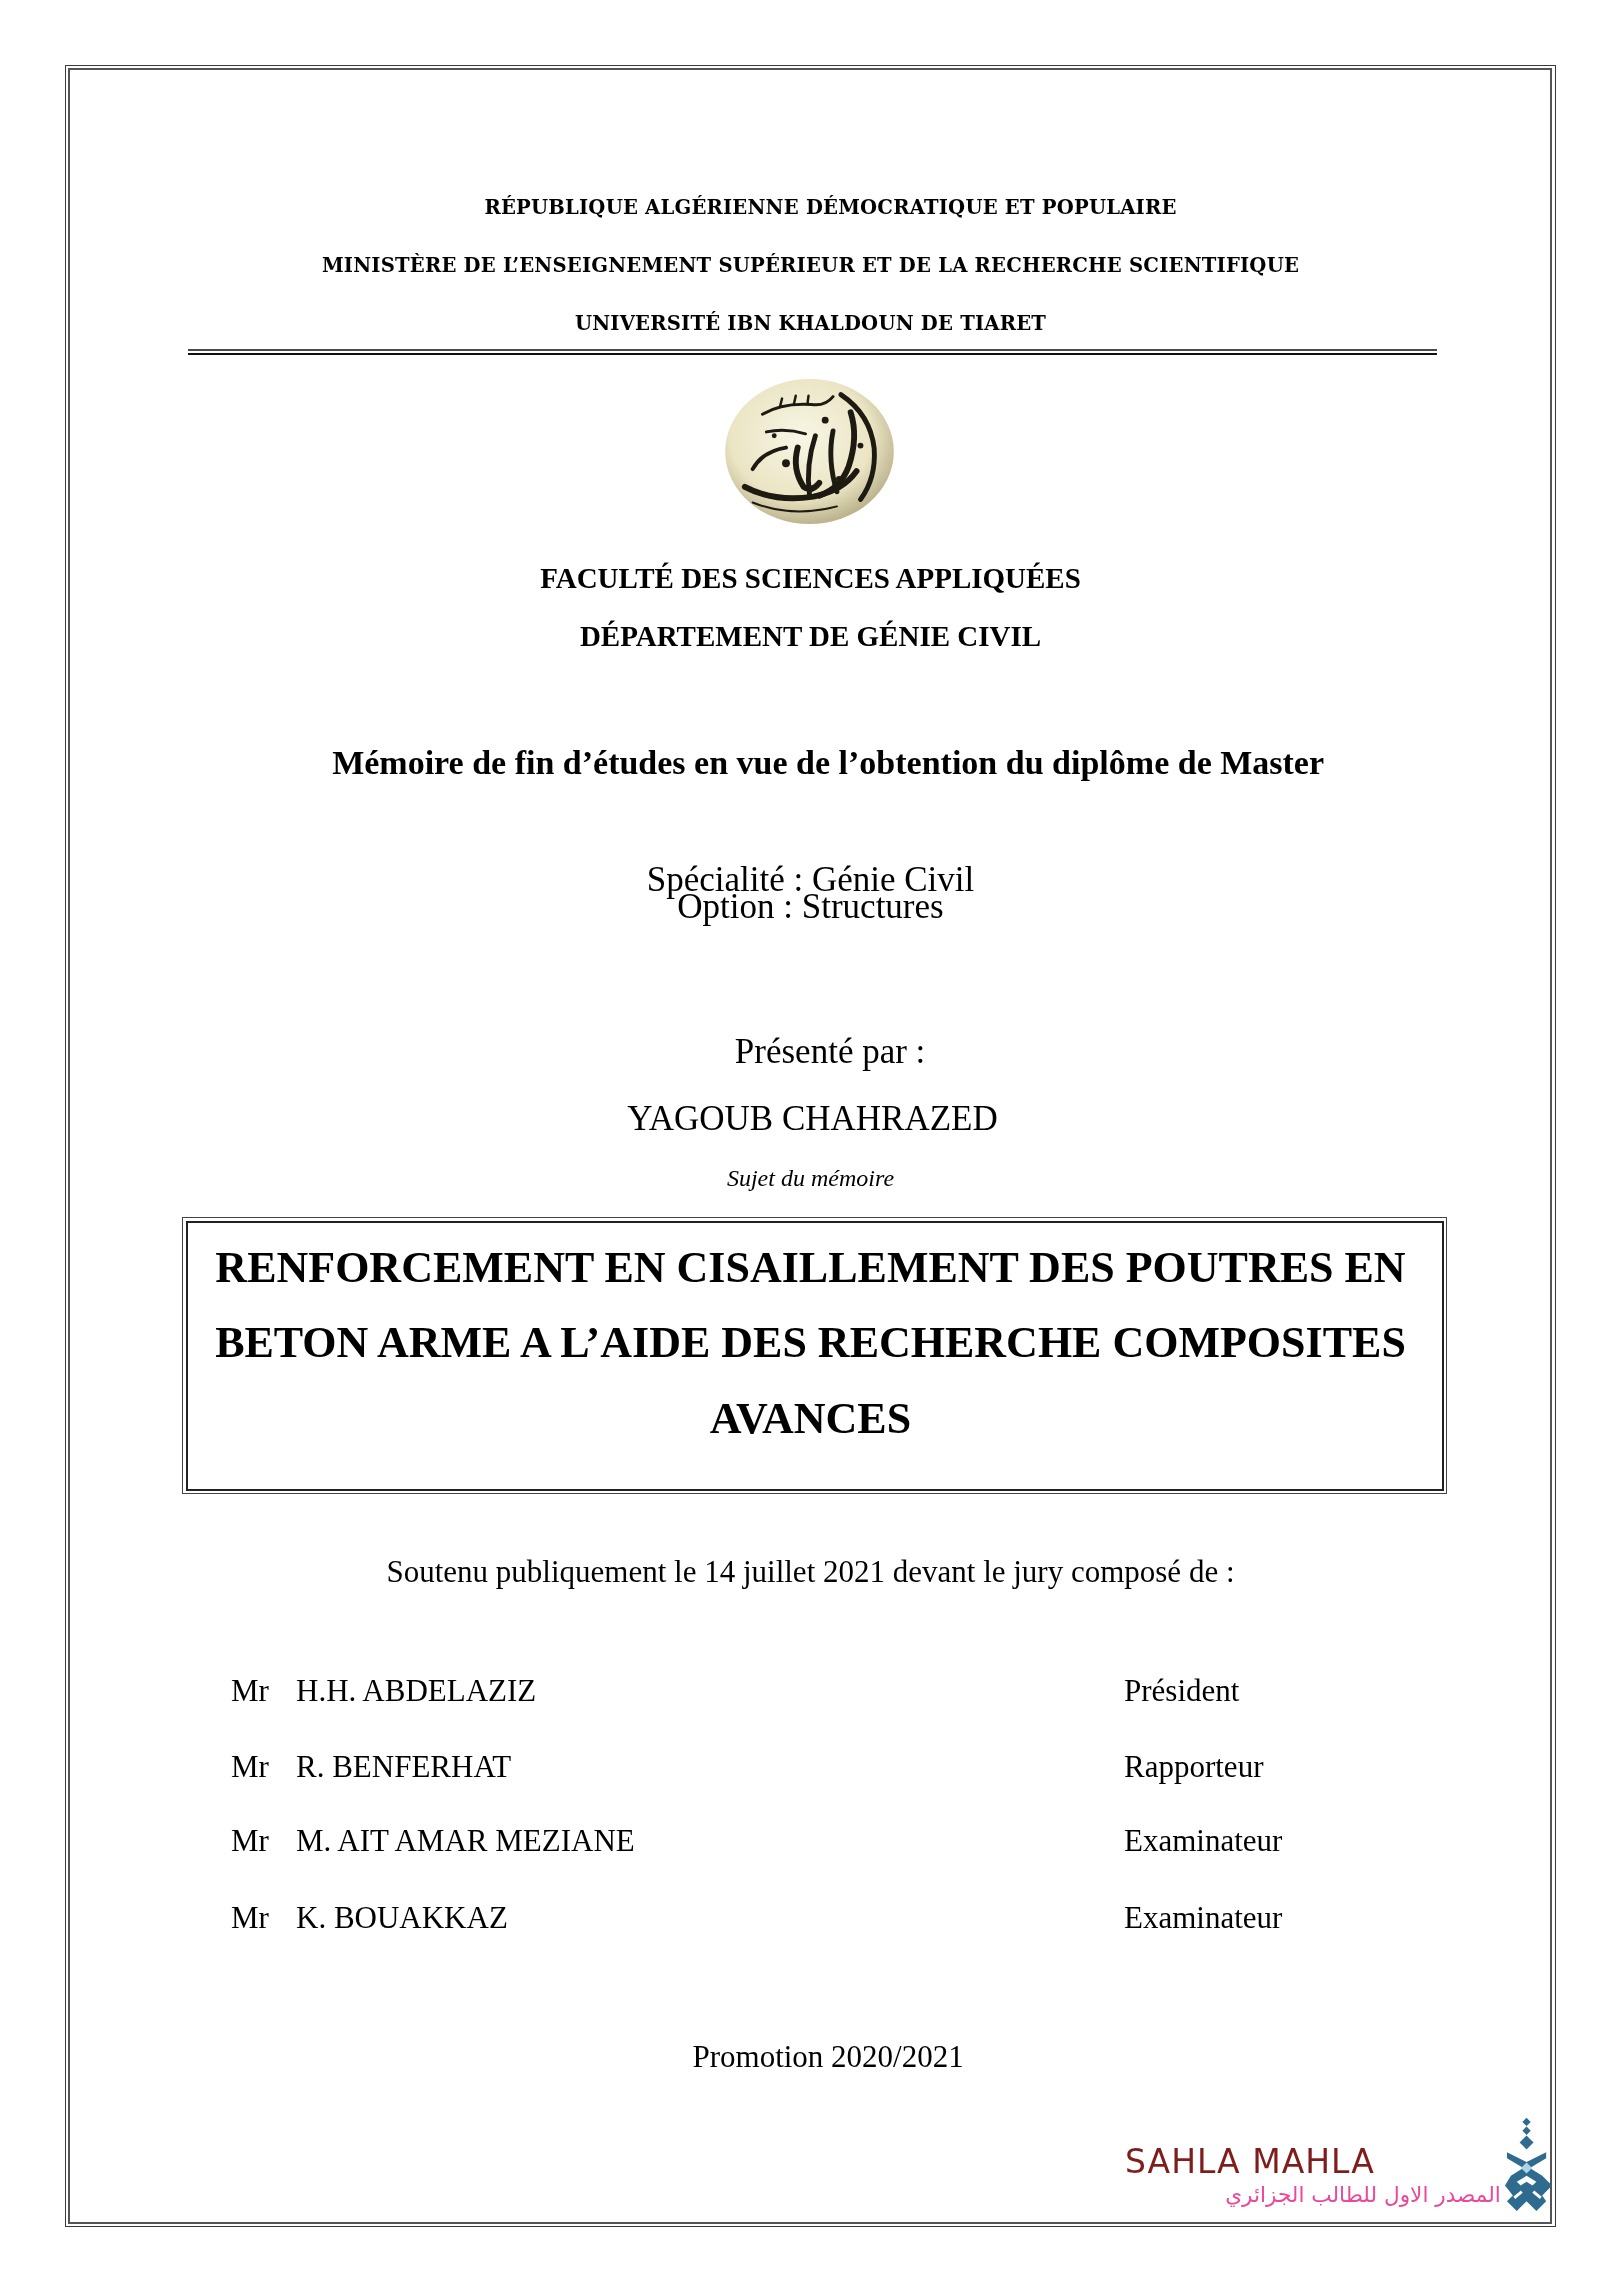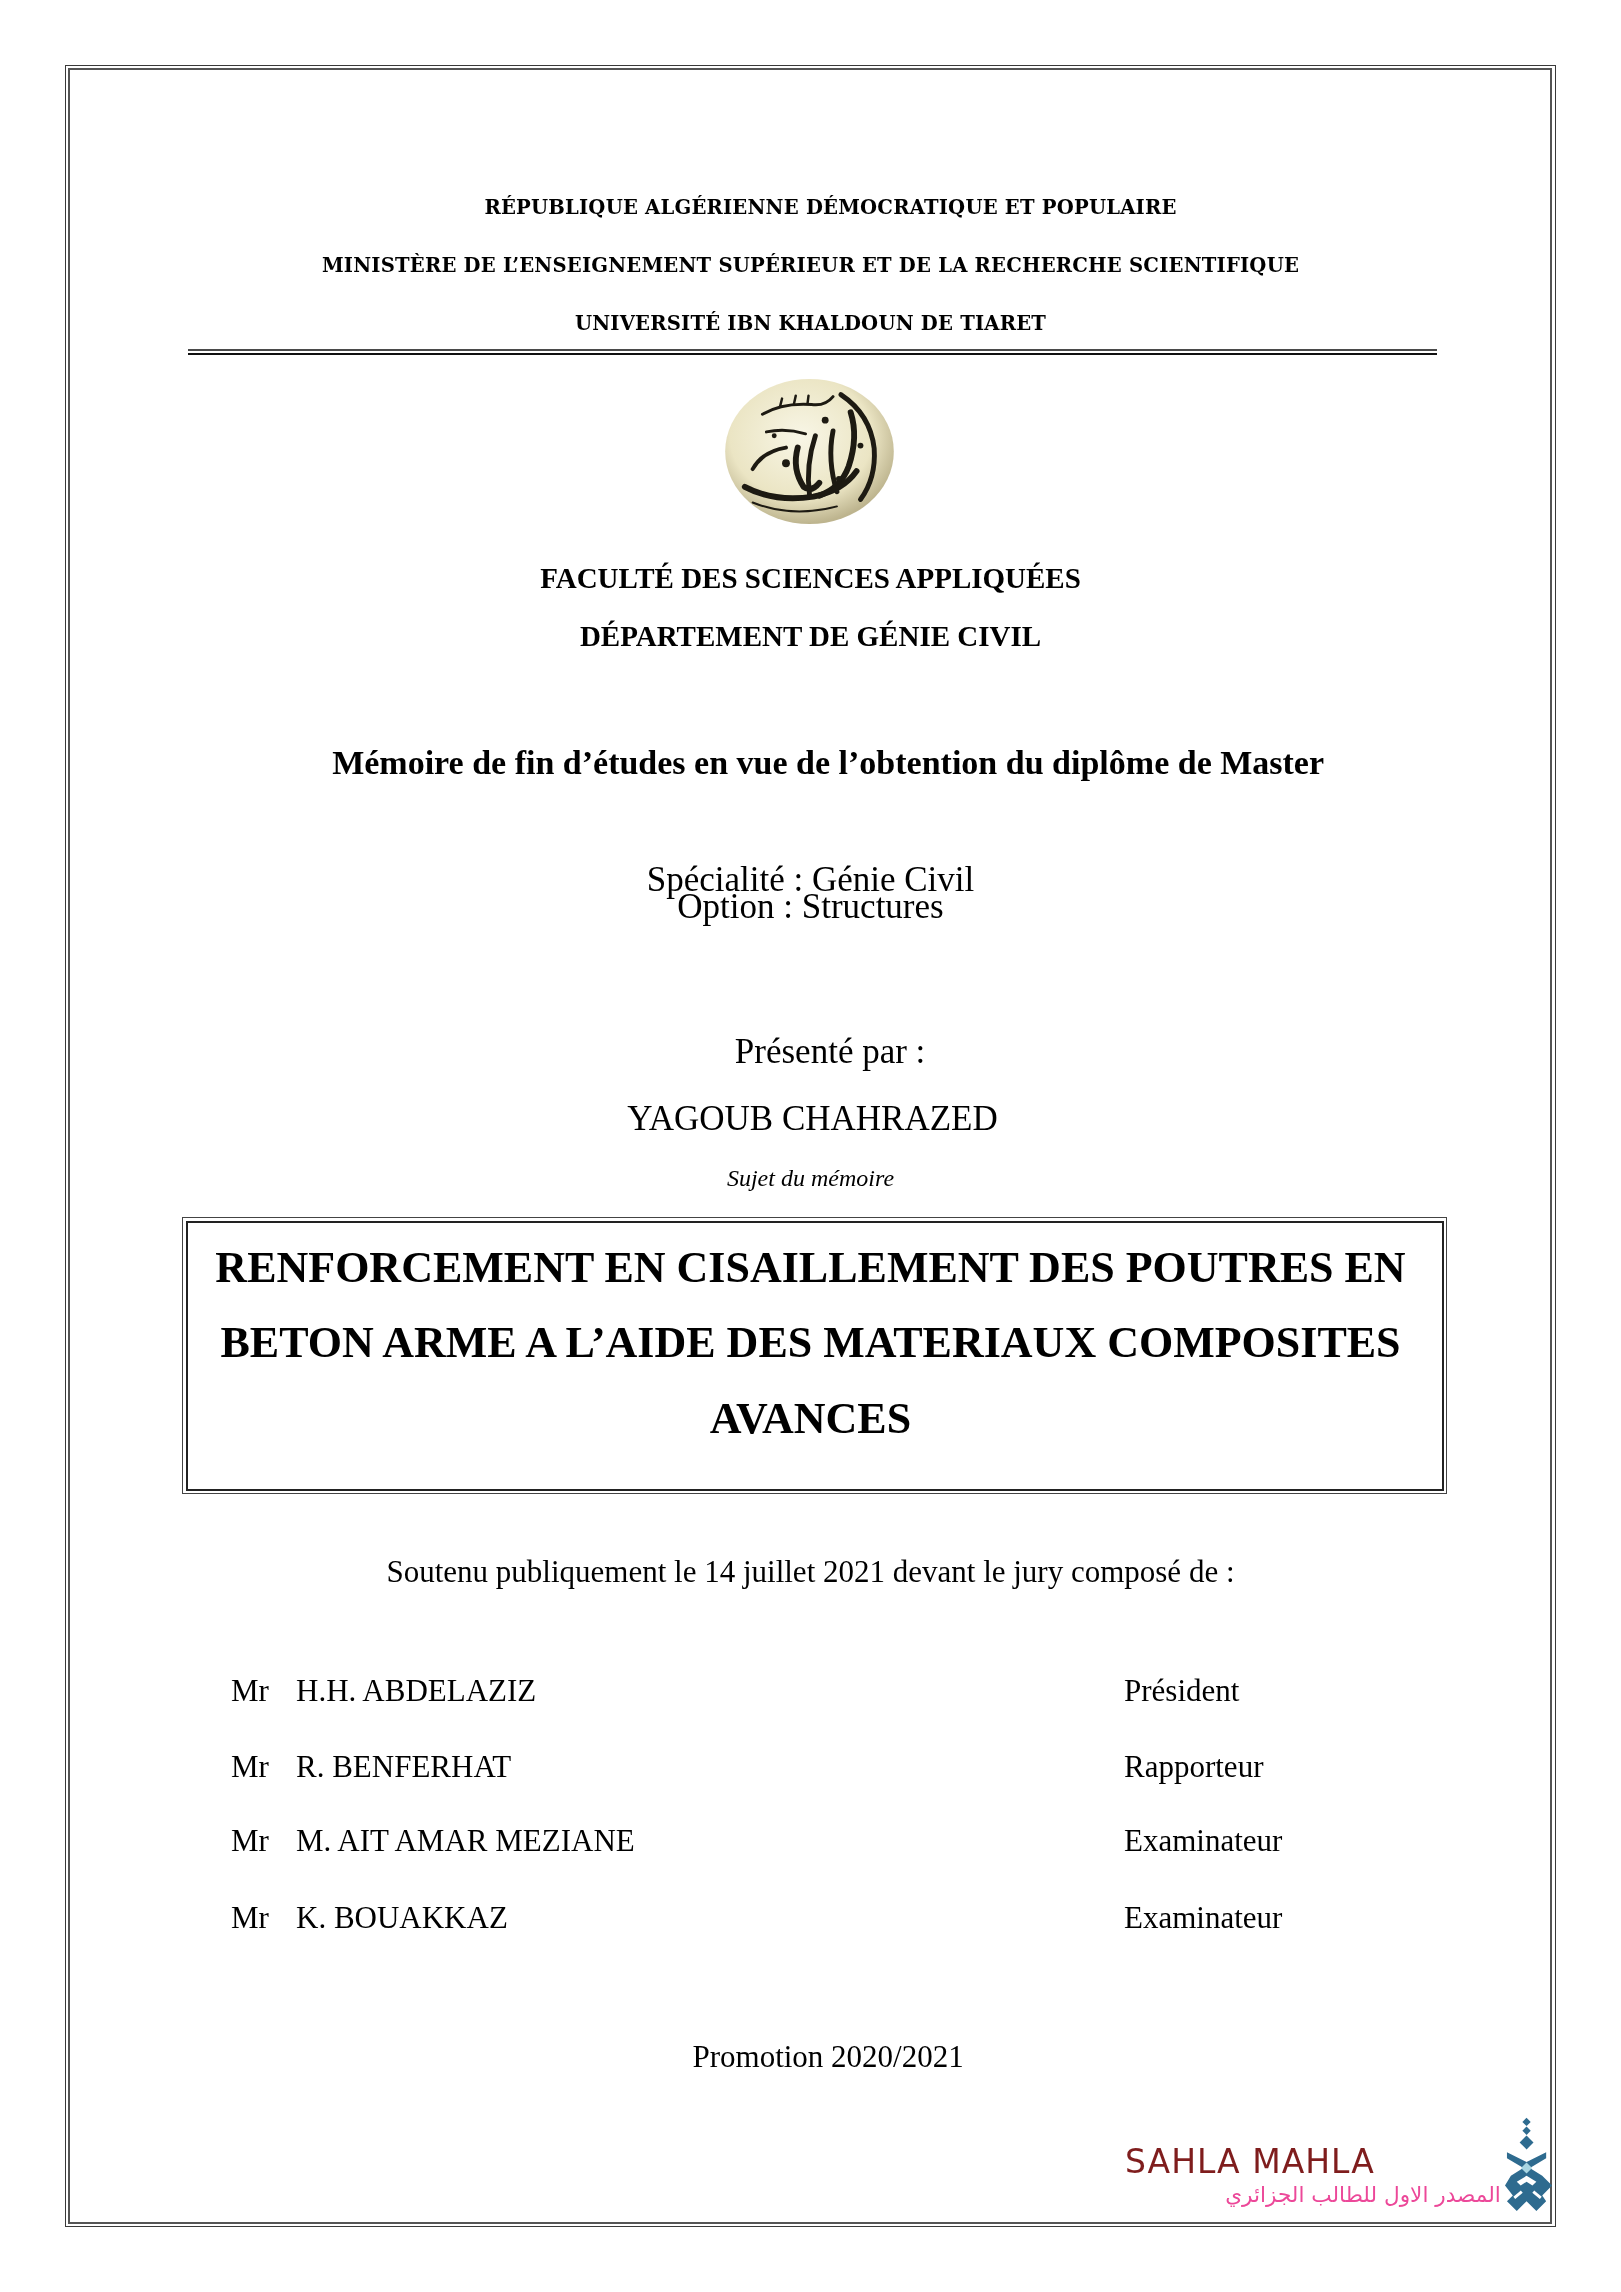--- a/index.html
+++ b/index.html
@@ -120,21 +120,21 @@
 <div class="center-line tnr body36" style="top:859px;">Spécialité : Génie Civil</div>
 <div class="center-line tnr body36" style="top:886px;">Option : Structures</div>
 
 <div class="center-line tnr body36" style="top:1031px; left:19.6px;">Présenté par :</div>
 <div class="center-line tnr body36" style="top:1098px; left:2px;">YAGOUB CHAHRAZED</div>
 <div class="center-line tnr ital" style="top:1161px;">Sujet du mémoire</div>
 
 <div class="title-box-outer"></div>
 <div class="title-box-inner"></div>
 <div class="center-line title-line" style="top:1243px;">RENFORCEMENT EN CISAILLEMENT DES POUTRES EN</div>
-<div class="center-line title-line" style="top:1318px;">BETON ARME A L’AIDE DES MATERIAUX COMPOSITES</div>
+<div class="center-line title-line" style="top:1318px;">BETON ARME A L’AIDE DES RECHERCHE COMPOSITES</div>
 <div class="center-line title-line" style="top:1394px;">AVANCES</div>
 
 <div class="center-line tnr soutenu" style="top:1553px;">Soutenu publiquement le  14 juillet 2021  devant le jury composé de :</div>
 
 <div class="jury-row" style="top:1671px;">
   <span class="mr">Mr</span>
   <span class="nm">H.H. ABDELAZIZ</span>
   <span class="rl">Président</span>
 </div>
 <div class="jury-row" style="top:1747px;">

